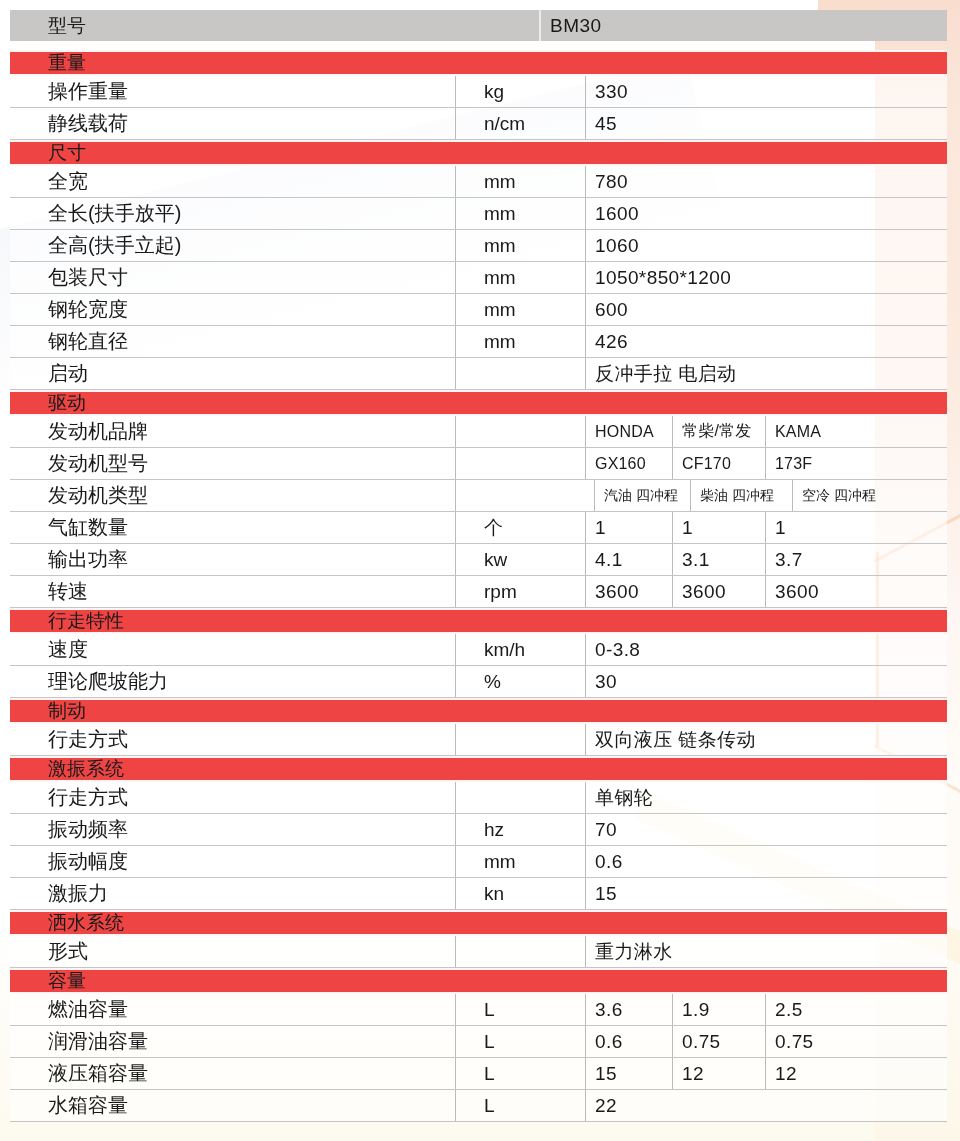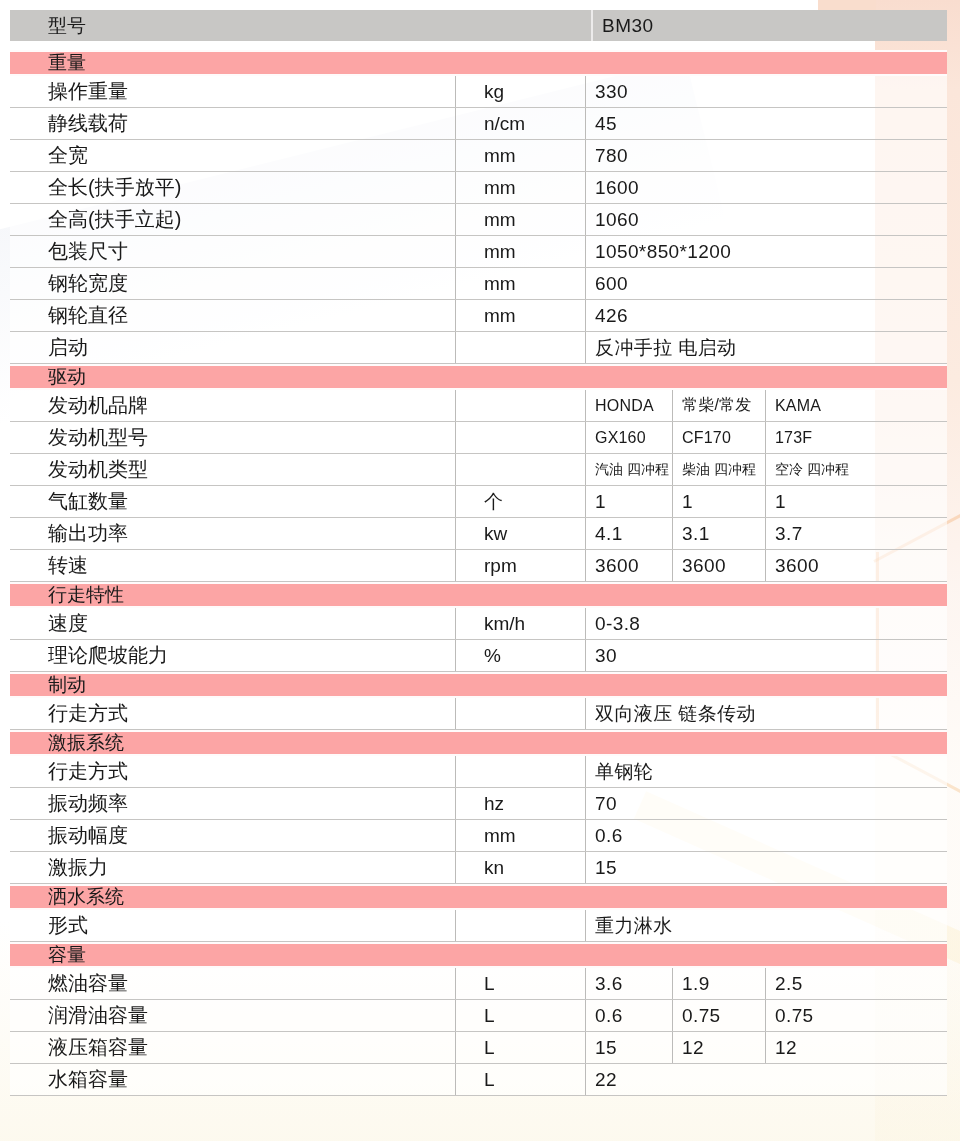--- a/index.html
+++ b/index.html
@@ -25,45 +25,45 @@
   .bg-blue{position:absolute;left:-60px;top:150px;width:780px;height:190px;
     background:linear-gradient(180deg,rgba(200,208,226,.16),rgba(200,208,226,0));transform:rotate(-14deg);}
   .bg-cream{position:absolute;left:0;top:920px;width:960px;height:221px;
     background:linear-gradient(180deg,rgba(250,240,208,0),rgba(249,239,208,.35));}
 
   
   .table{position:absolute;left:10px;top:10px;width:937px;z-index:1;}
   .cell{display:flex;align-items:center;box-sizing:border-box;overflow:hidden;white-space:nowrap;}
 
   .hrow{display:flex;align-items:stretch;height:31px;background:#c8c7c5;font-size:19px;}
-  .hlabel{width:581px;padding-left:38px;}
+  .hlabel{width:529px;padding-left:38px;}
   .hv1{width:73px;padding-left:9px;border-left:2px solid rgba(255,255,255,.65);letter-spacing:.5px;}
   .hv2{flex:1;padding-left:9px;border-left:2px solid rgba(255,255,255,.65);letter-spacing:.5px;}
   .hgap{height:9px;}
 
   .bar{
-    height:26px;box-sizing:border-box;background:#fca5a5;
+    height:26px;box-sizing:border-box;background:#ef4444;
     border-top:2px solid rgba(255,255,255,.95);
     border-bottom:2px solid rgba(255,255,255,.95);
     display:flex;align-items:center;padding-left:38px;font-size:19px;
   }
   .row{
     display:flex;align-items:stretch;height:32px;box-sizing:border-box;
     background:rgba(255,255,255,.62);
     border-bottom:1px solid #c6c5c3;font-size:19px;
   }
   .label{width:445px;padding-left:38px;font-size:20px;text-align:right;}
   .unit{width:130px;padding-left:28px;border-left:1px solid #bcbbb9;}
   .val{padding-left:9px;border-left:1px solid #bcbbb9;letter-spacing:.4px;}
   .v0{width:87px;}
   .v1{width:93px;}
   .v2{flex:1;}
   .vspan{flex:1;}
   .row-sm .val{font-size:16px;letter-spacing:.2px;}
-  .row-xs .val{font-size:14px;letter-spacing:0;}
+  .row-xs .val{font-size:14px;letter-spacing:0;margin-left:9px;}
 </style>
 </head>
 <body>
 
 <div class="bg">
   <div class="bg-band"></div>
   <div class="bg-top-notch"></div>
   <div class="bg-blue"></div>
   <div class="bg-hex-v"></div>
   <div class="bg-hex-d1"></div>
@@ -85,20 +85,23 @@
       <div class="row">
         <div class="cell label">操作重量</div>
         <div class="cell unit">kg</div>
         <div class="cell val vspan">330</div>
       </div>
       <div class="row">
         <div class="cell label">静线载荷</div>
         <div class="cell unit">n/cm</div>
         <div class="cell val vspan">45</div>
       </div>
+      <div class="bar">
+        <span>尺寸</span>
+      </div>
       <div class="row">
         <div class="cell label">全宽</div>
         <div class="cell unit">mm</div>
         <div class="cell val vspan">780</div>
       </div>
       <div class="row">
         <div class="cell label">全长(扶手放平)</div>
         <div class="cell unit">mm</div>
         <div class="cell val vspan">1600</div>
       </div>

